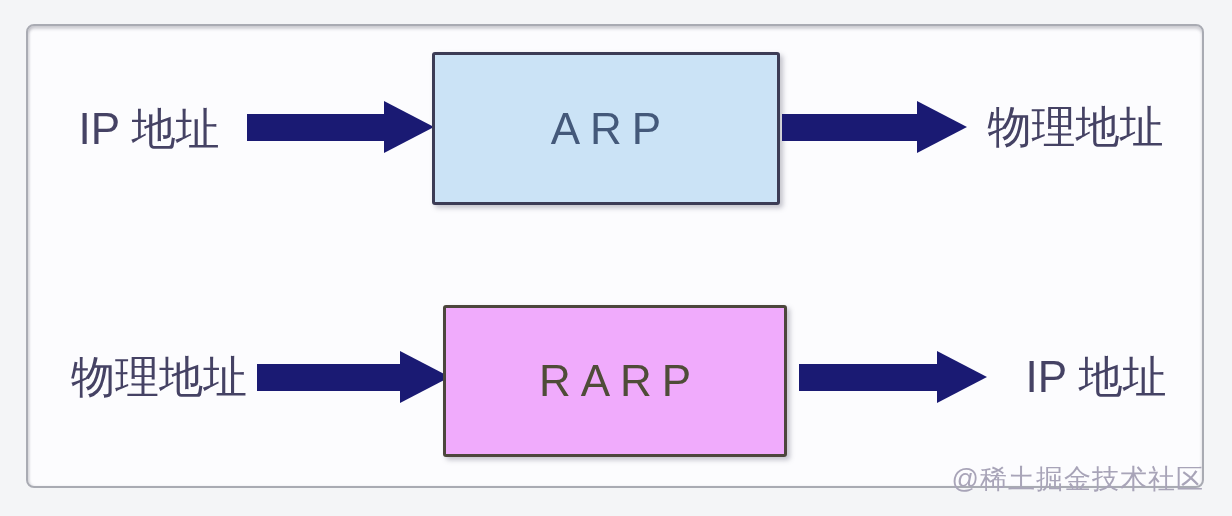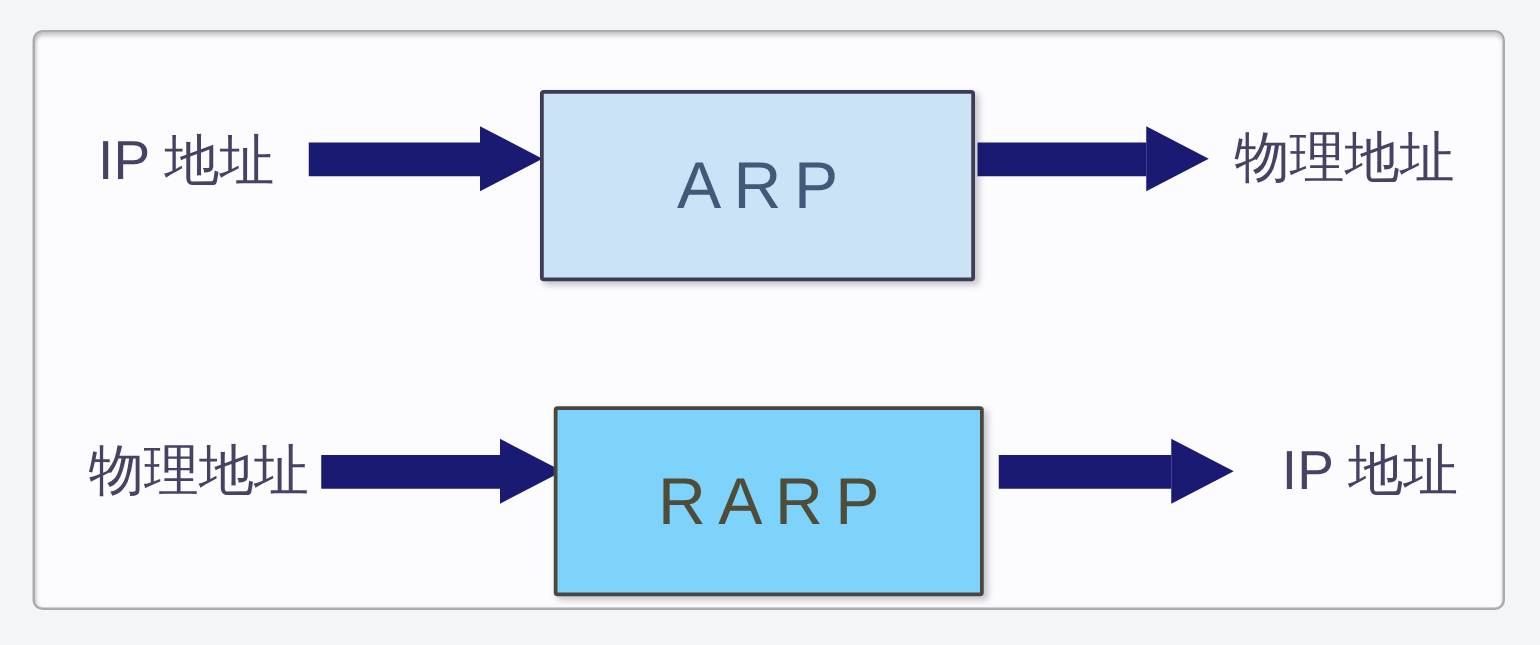--- a/index.html
+++ b/index.html
@@ -56,39 +56,38 @@
     width: 0; height: 0;
     border-top: 26px solid transparent;
     border-bottom: 26px solid transparent;
     border-left: 50px solid var(--arrow);
   }
   .proto-box {
     position: absolute;
     display: flex;
     align-items: center;
     justify-content: center;
-    font-size: 53px;
+    font-size: 44px;
     letter-spacing: 10px;
     text-indent: 10px;
     border-radius: 3px;
     box-shadow: 3px 3px 5px rgba(90,90,110,0.35);
     font-weight: 400;
-    margin-top: 20px;
   }
   .proto-box.arp {
     left: 404px; top: 26px;
     width: 348px; height: 153px;
     background: #cbe3f6;
     border: 3px solid #3c3c55;
     color: #44597a;
   }
   .proto-box.rarp {
     left: 415px; top: 279px;
     width: 344px; height: 152px;
-    background: #7dd3fc;
+    background: #f0abfc;
     border: 3px solid #4c463c;
     color: #4f4c38;
   }
   
   .lbl-arp-in   { left: 28px;  top: 74px;  width: 186px; }
   .arr-arp-1    { left: 219px; top: 75px;  width: 187px; }
   .arr-arp-2    { left: 754px; top: 75px;  width: 185px; }
   .lbl-arp-out  { left: 940px; top: 72px;  width: 215px; }
   
   .lbl-rarp-in  { left: 20px;  top: 322px; width: 222px; }
@@ -136,13 +135,14 @@
     <div class="proto-box rarp">RARP</div>
 
     <div class="arrow arr-rarp-2">
       <div class="arrow-shaft"></div>
       <div class="arrow-head"></div>
     </div>
 
     <div class="flow-label lbl-rarp-out">IP 地址</div>
   </div>
 
+  <div class="watermark">@稀土掘金技术社区</div>
 </div>
 
 </body></html>

